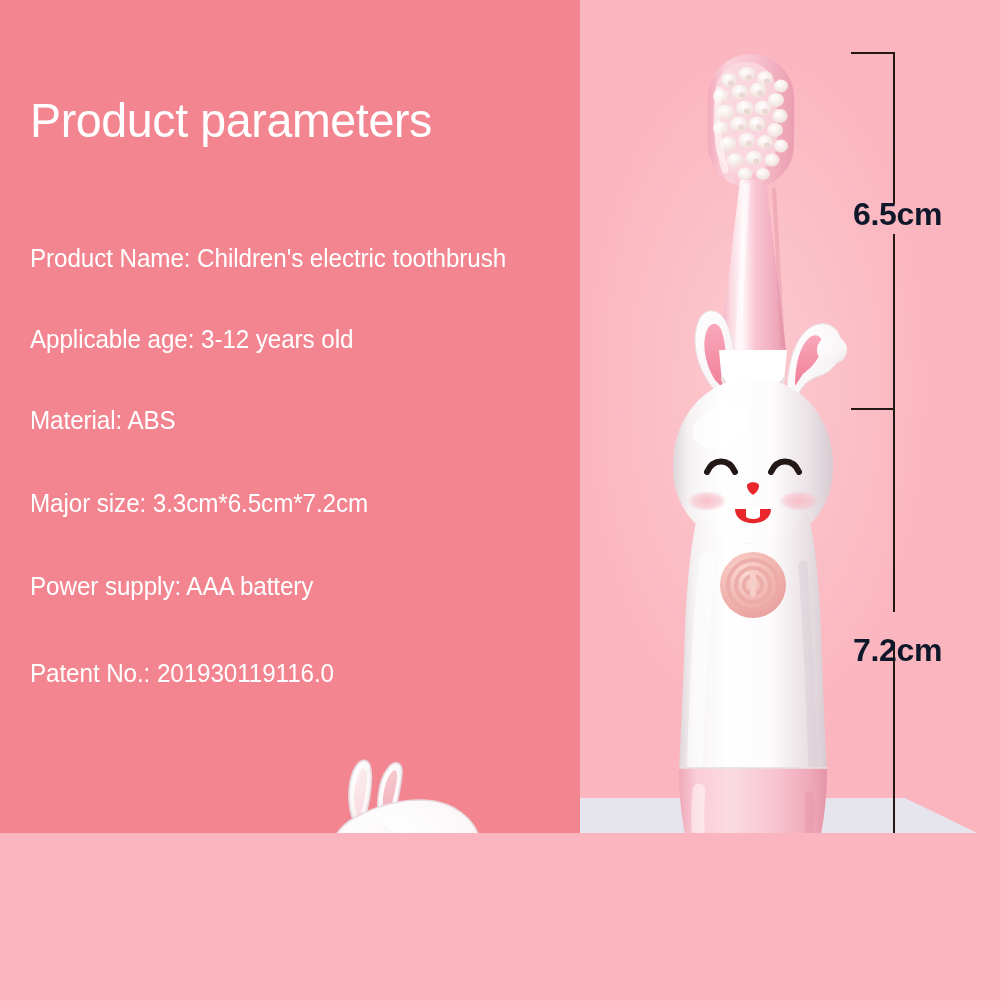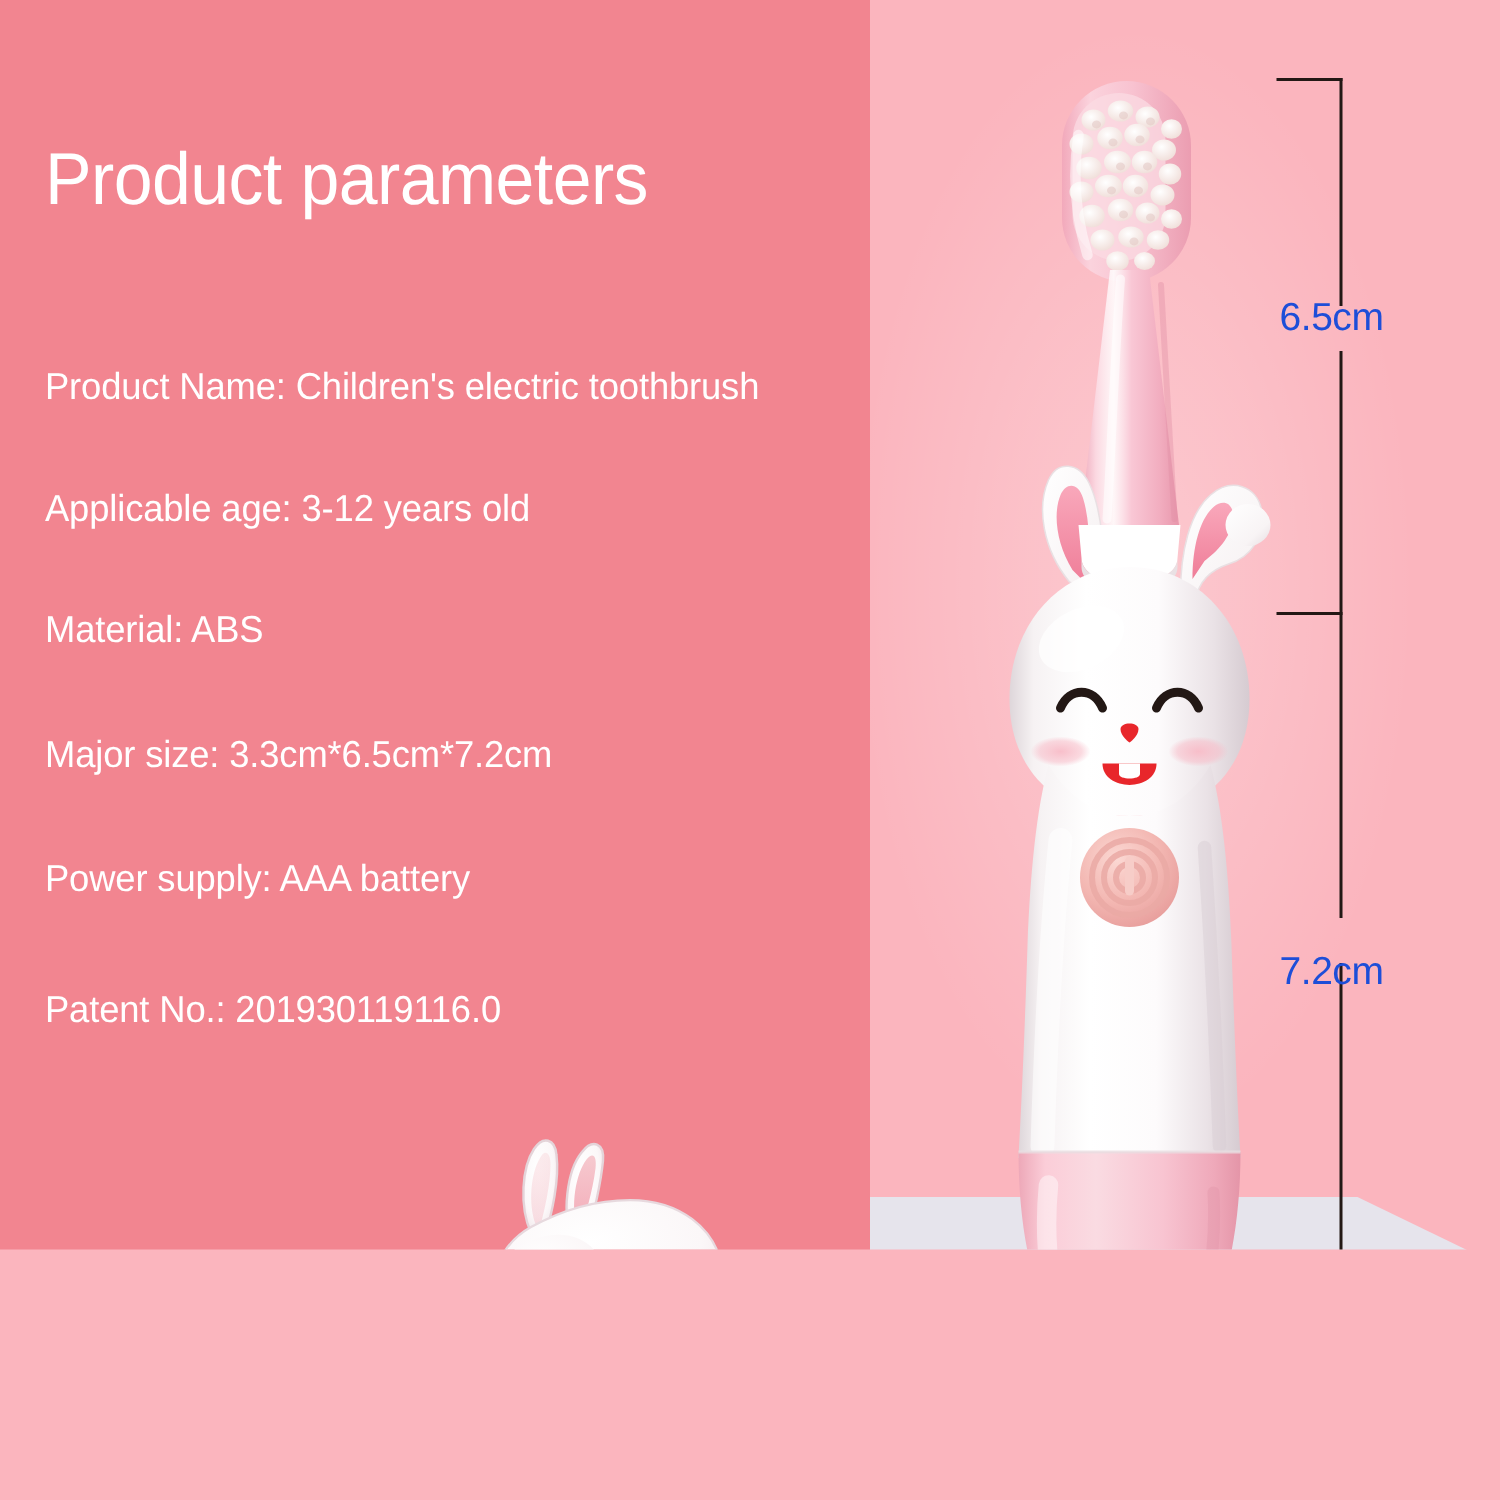--- a/index.html
+++ b/index.html
@@ -62,22 +62,22 @@
   .mini-rabbit { position:absolute; left:302px; top:752px; width:215px; height:160px; }
 
   
   .brush { position:absolute; left:595px; top:20px; width:330px; height:900px; }
 
   
   .dim-line { position:absolute; background:#231815; }
   .dim-v { width:2px; }
   .dim-h { height:2px; }
   .dim-label {
-    position:absolute; font-size:26px; color:#1d4ed8;
-    font-weight:400; white-space:nowrap; letter-spacing:-.3px;
+    position:absolute; font-size:32px; color:#0f172a;
+    font-weight:700; white-space:nowrap; letter-spacing:-.3px;
   }
   .dim-label-65 { left:853px; top:196px; }
   .dim-label-72 { left:853px; top:632px; }
   .dim-label-33 { left:703px; top:910px; }
 </style>
 </head>
 <body>
 
 <div id="page">
 

